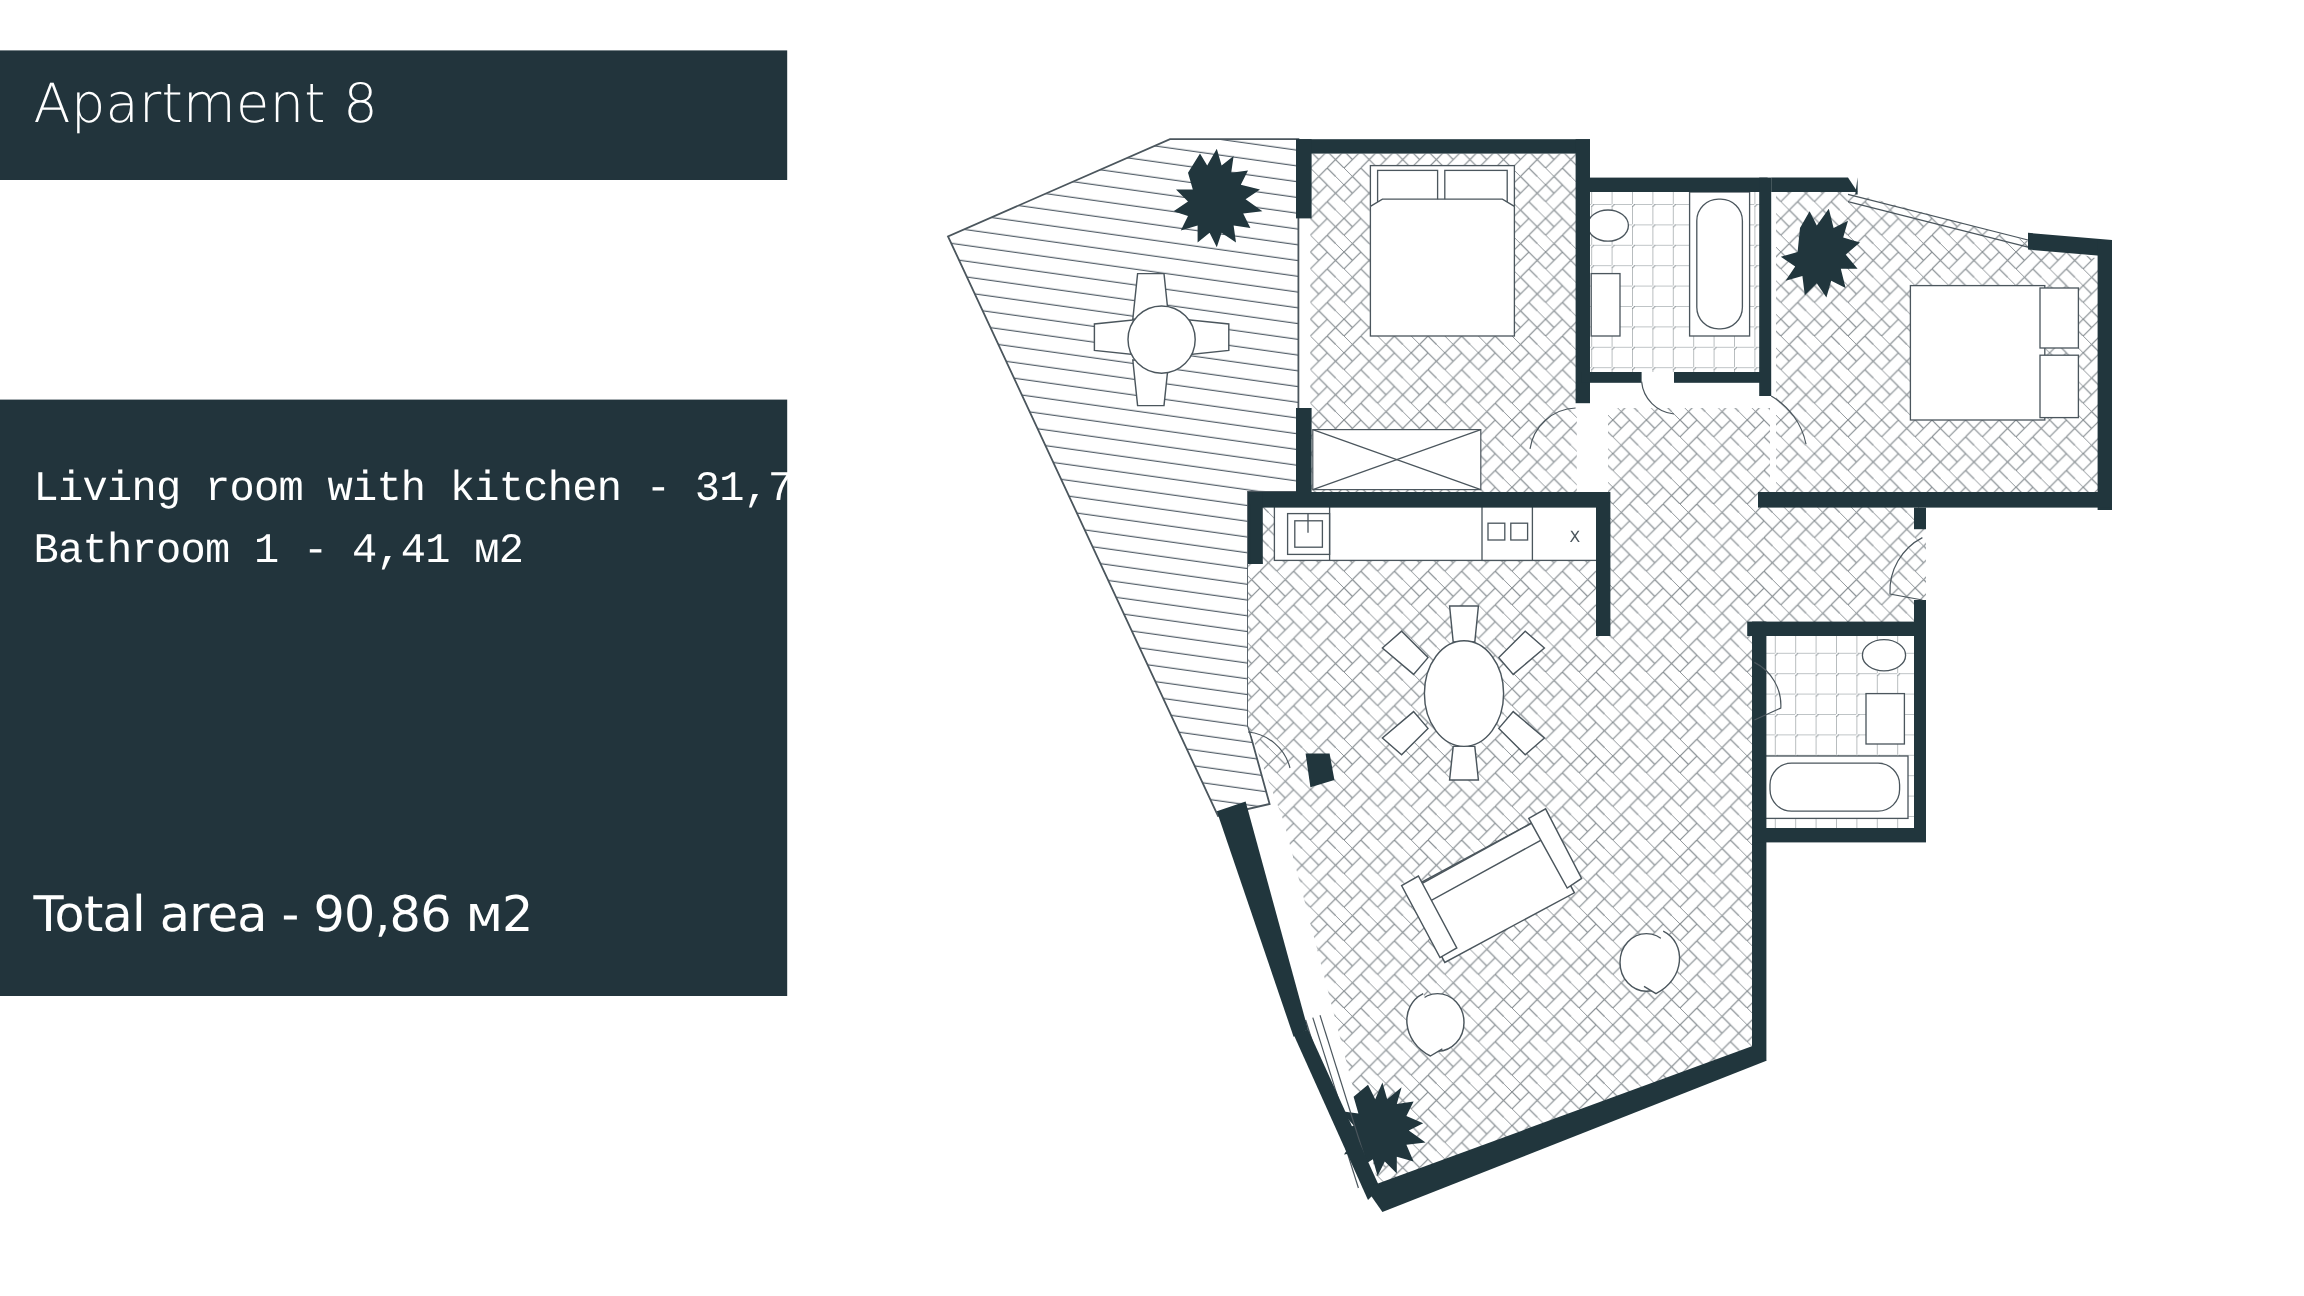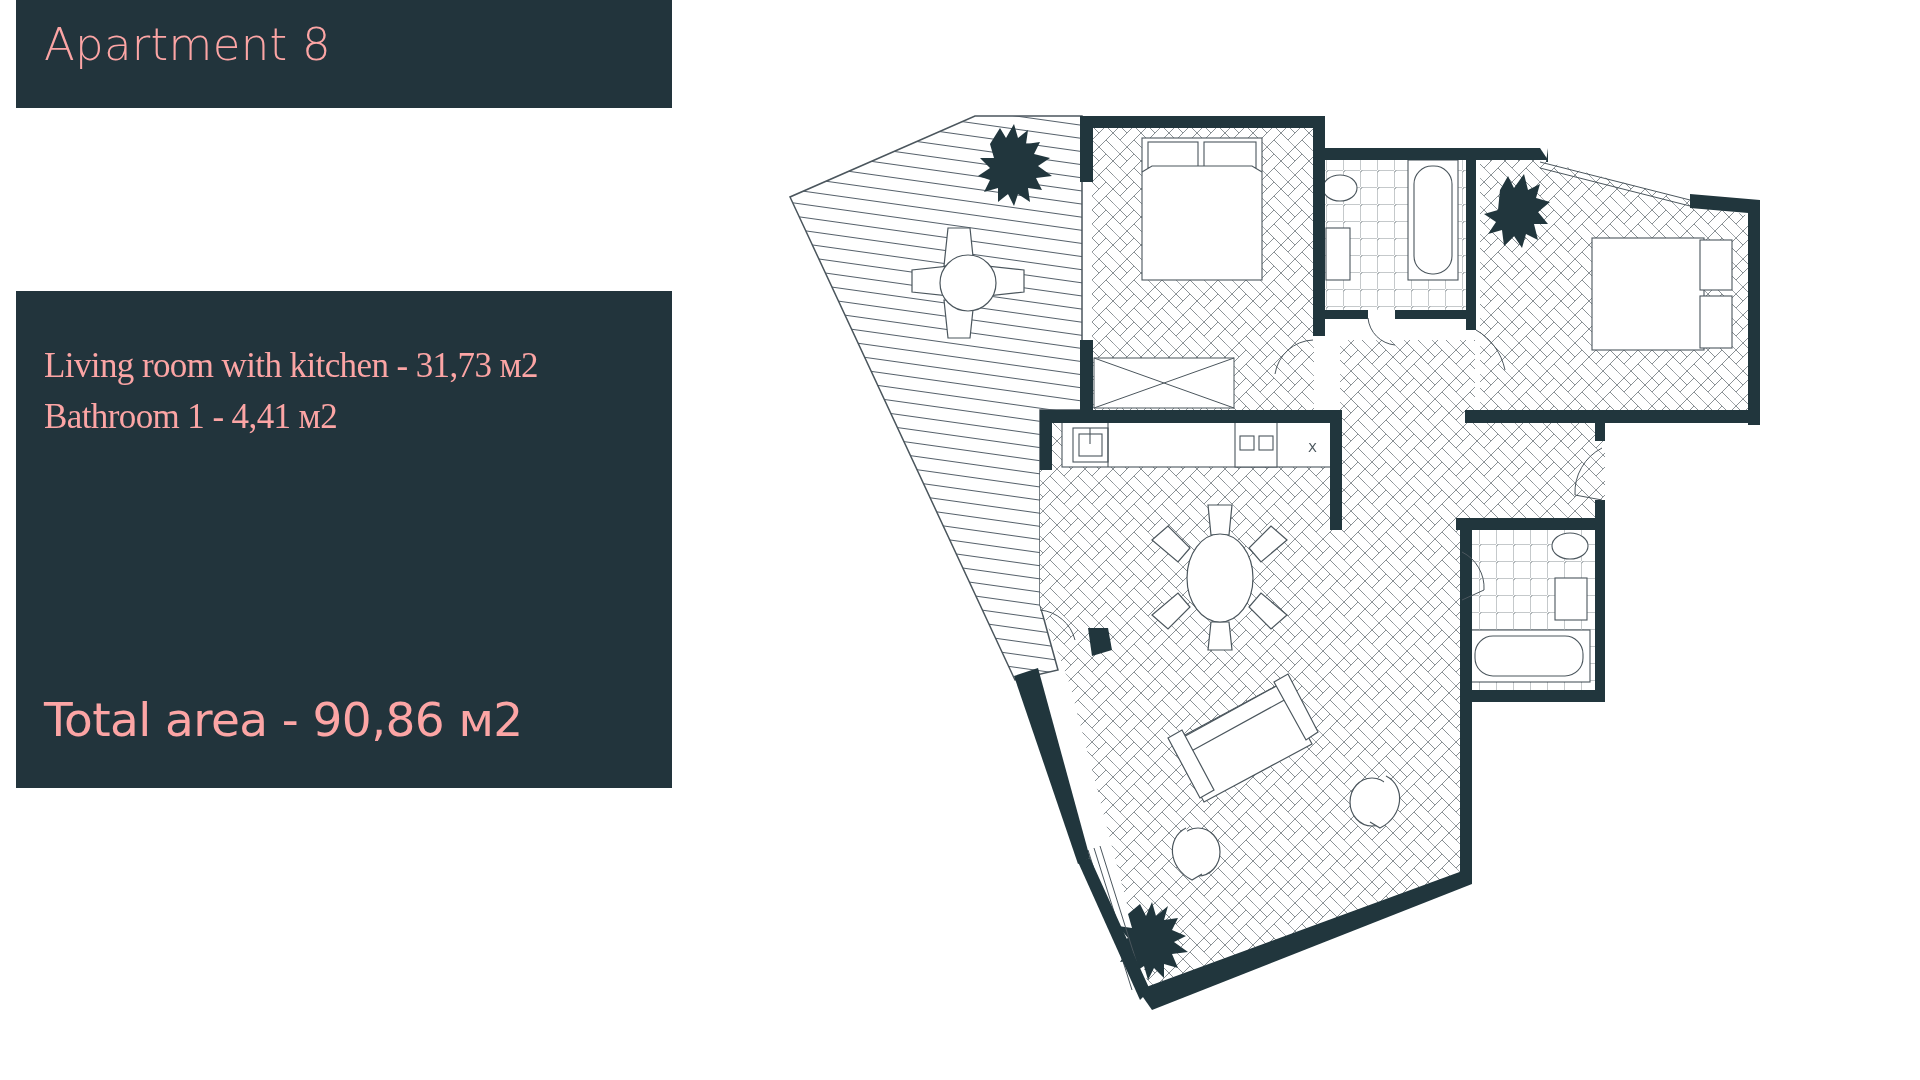--- a/index.html
+++ b/index.html
@@ -1,26 +1,26 @@
 <!DOCTYPE html>
 <html><head>
   <meta charset="utf-8">
   <style>
     html, body { margin: 0; padding: 0; background: #ffffff; }
     body { width: 1920px; height: 1080px; position: relative; overflow: hidden;
            font-family: "DejaVu Sans", "Liberation Sans", sans-serif; }
-    .panel { position: absolute; left: 16px; background: #22343c; color: #fca5a5; }
+    .panel { position: absolute; left: 0; background: #22343c; color: #ffffff; margin-top: 42px; }
     .title-panel { top: 0; width: 656px; height: 108px; }
     .title { position: absolute; left: 28px; top: 22px; font-size: 45px; font-weight: 300;
              letter-spacing: 0.3px; line-height: 1; font-family: "DejaVu Sans", sans-serif; }
     .info-panel { top: 291px; width: 656px; height: 497px; }
     .room-list { position: absolute; left: 28px; top: 50px; margin: 0; padding: 0; list-style: none; }
     .room-list li { font-size: 35px; line-height: 50.5px; white-space: nowrap; letter-spacing: -0.6px;
-                    font-family: Liberation Serif, serif; font-weight: 300; }
-    .total { position: absolute; left: 28px; top: 404px; font-size: 47px; line-height: 50px;
+                    font-family: Liberation Mono, monospace; font-weight: 300; }
+    .total { position: absolute; left: 28px; top: 404px; font-size: 41px; line-height: 50px;
              letter-spacing: -0.6px; white-space: nowrap; }
     .plan { position: absolute; left: 0; top: 0; width: 1920px; height: 1080px; }
   </style>
 </head>
 <body>
 
 <div class="panel title-panel">
   <div class="title">Apartment 8</div>
 </div>
 

